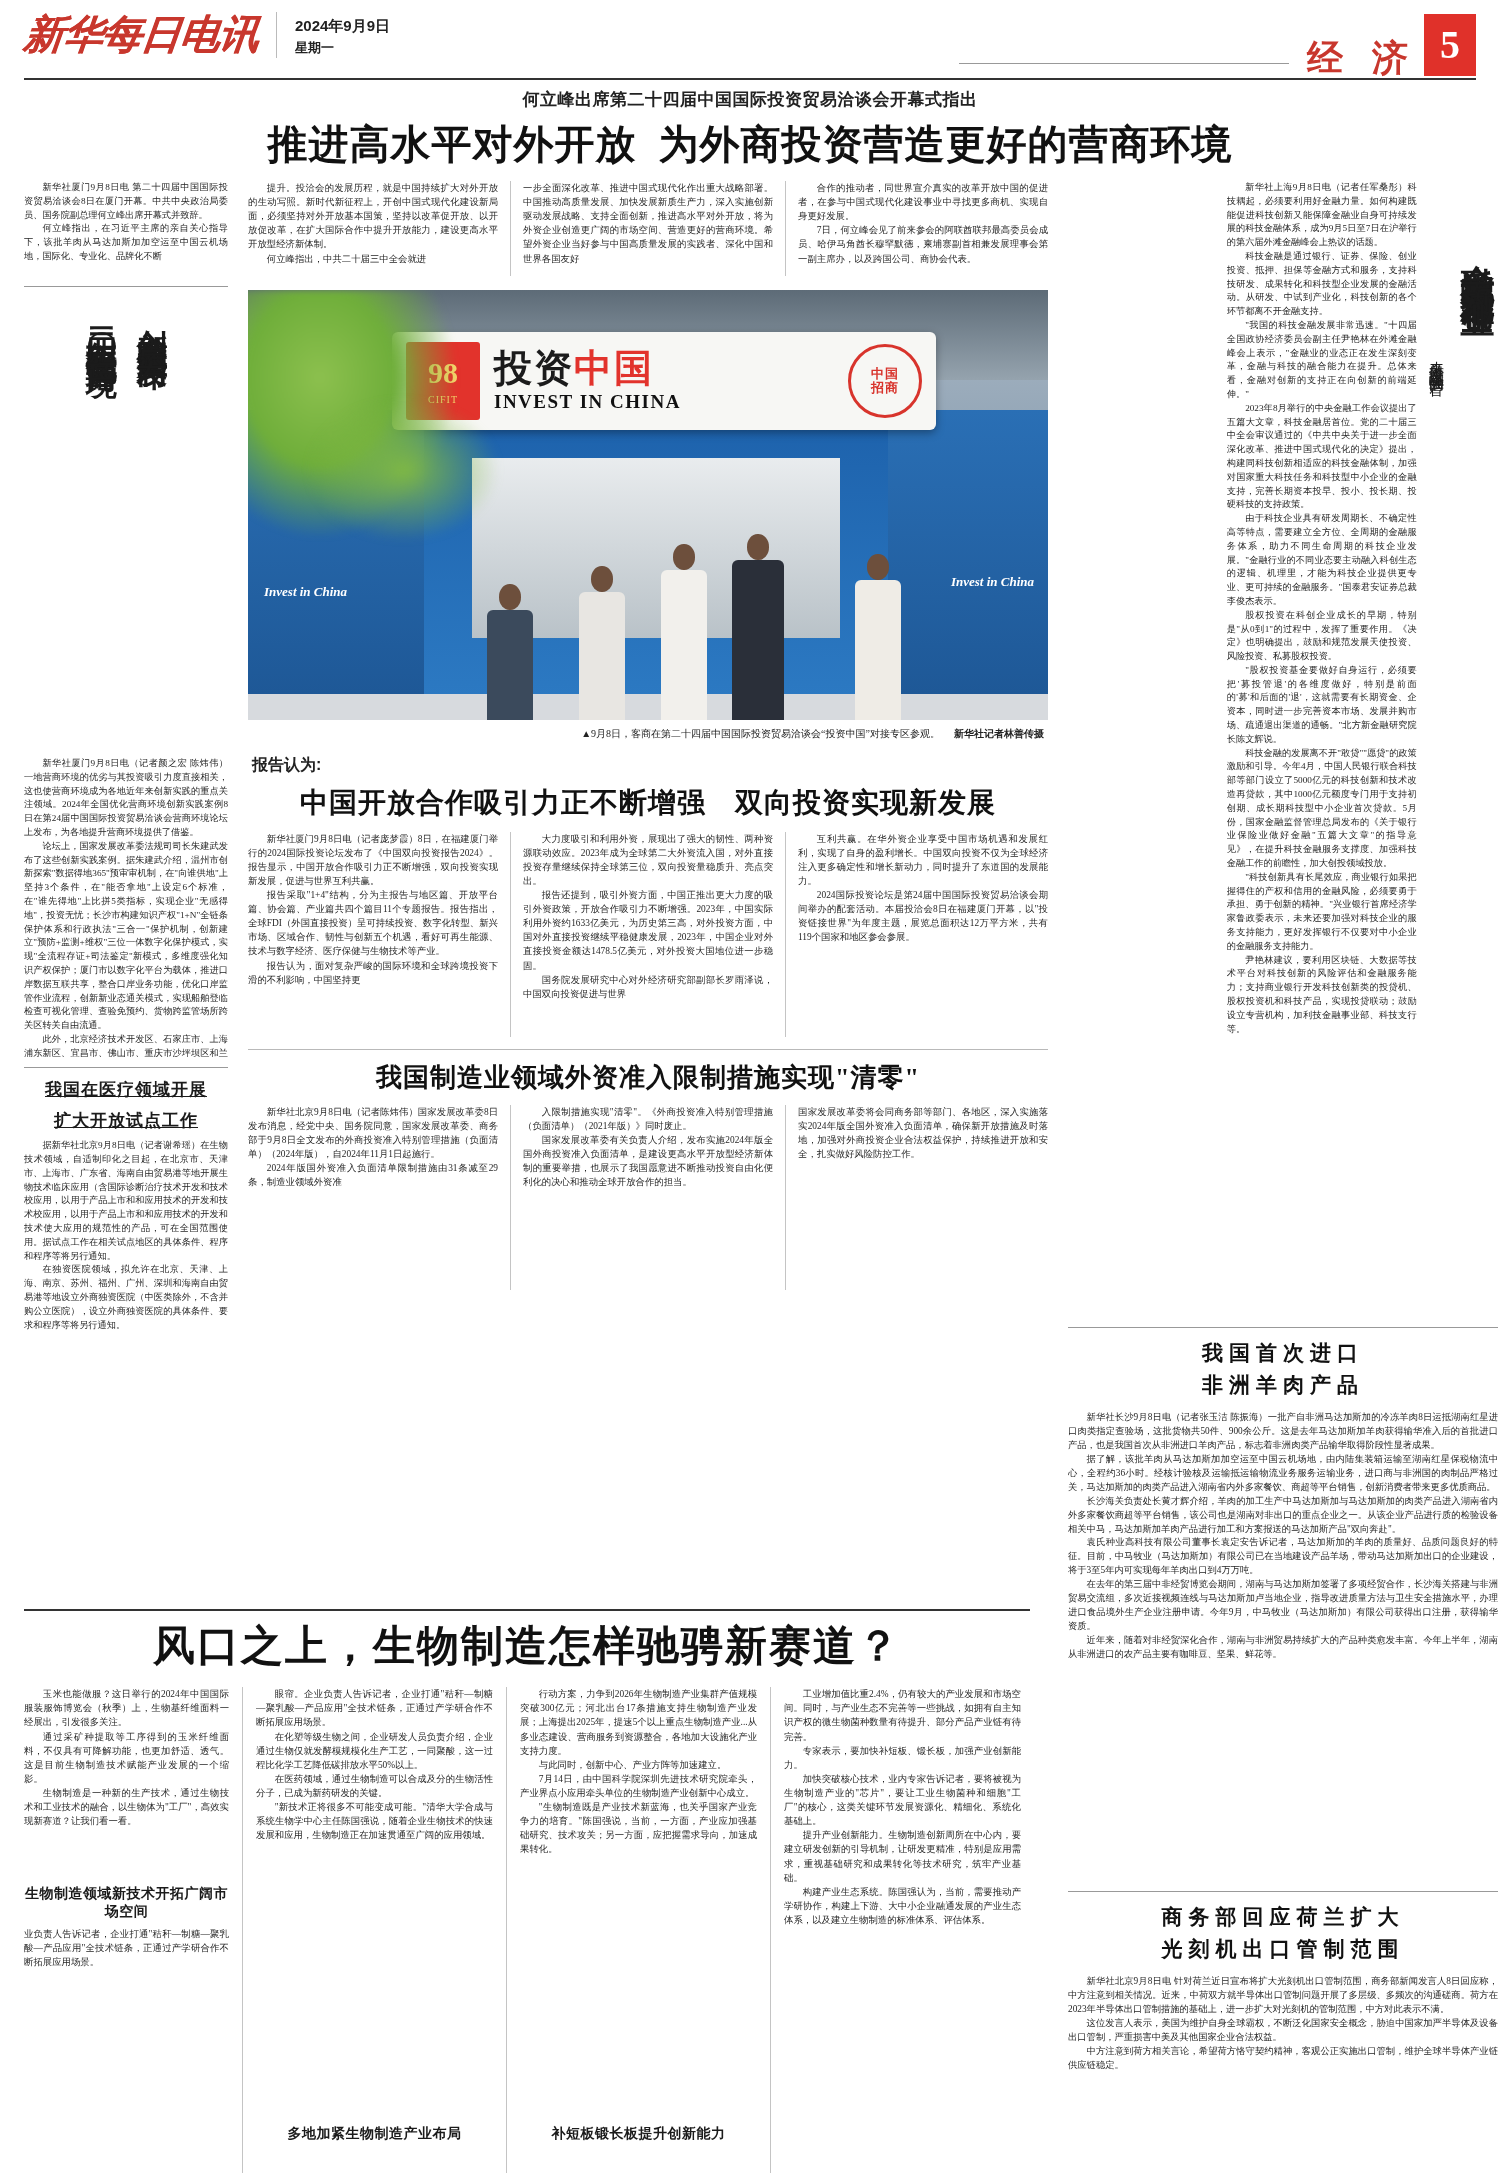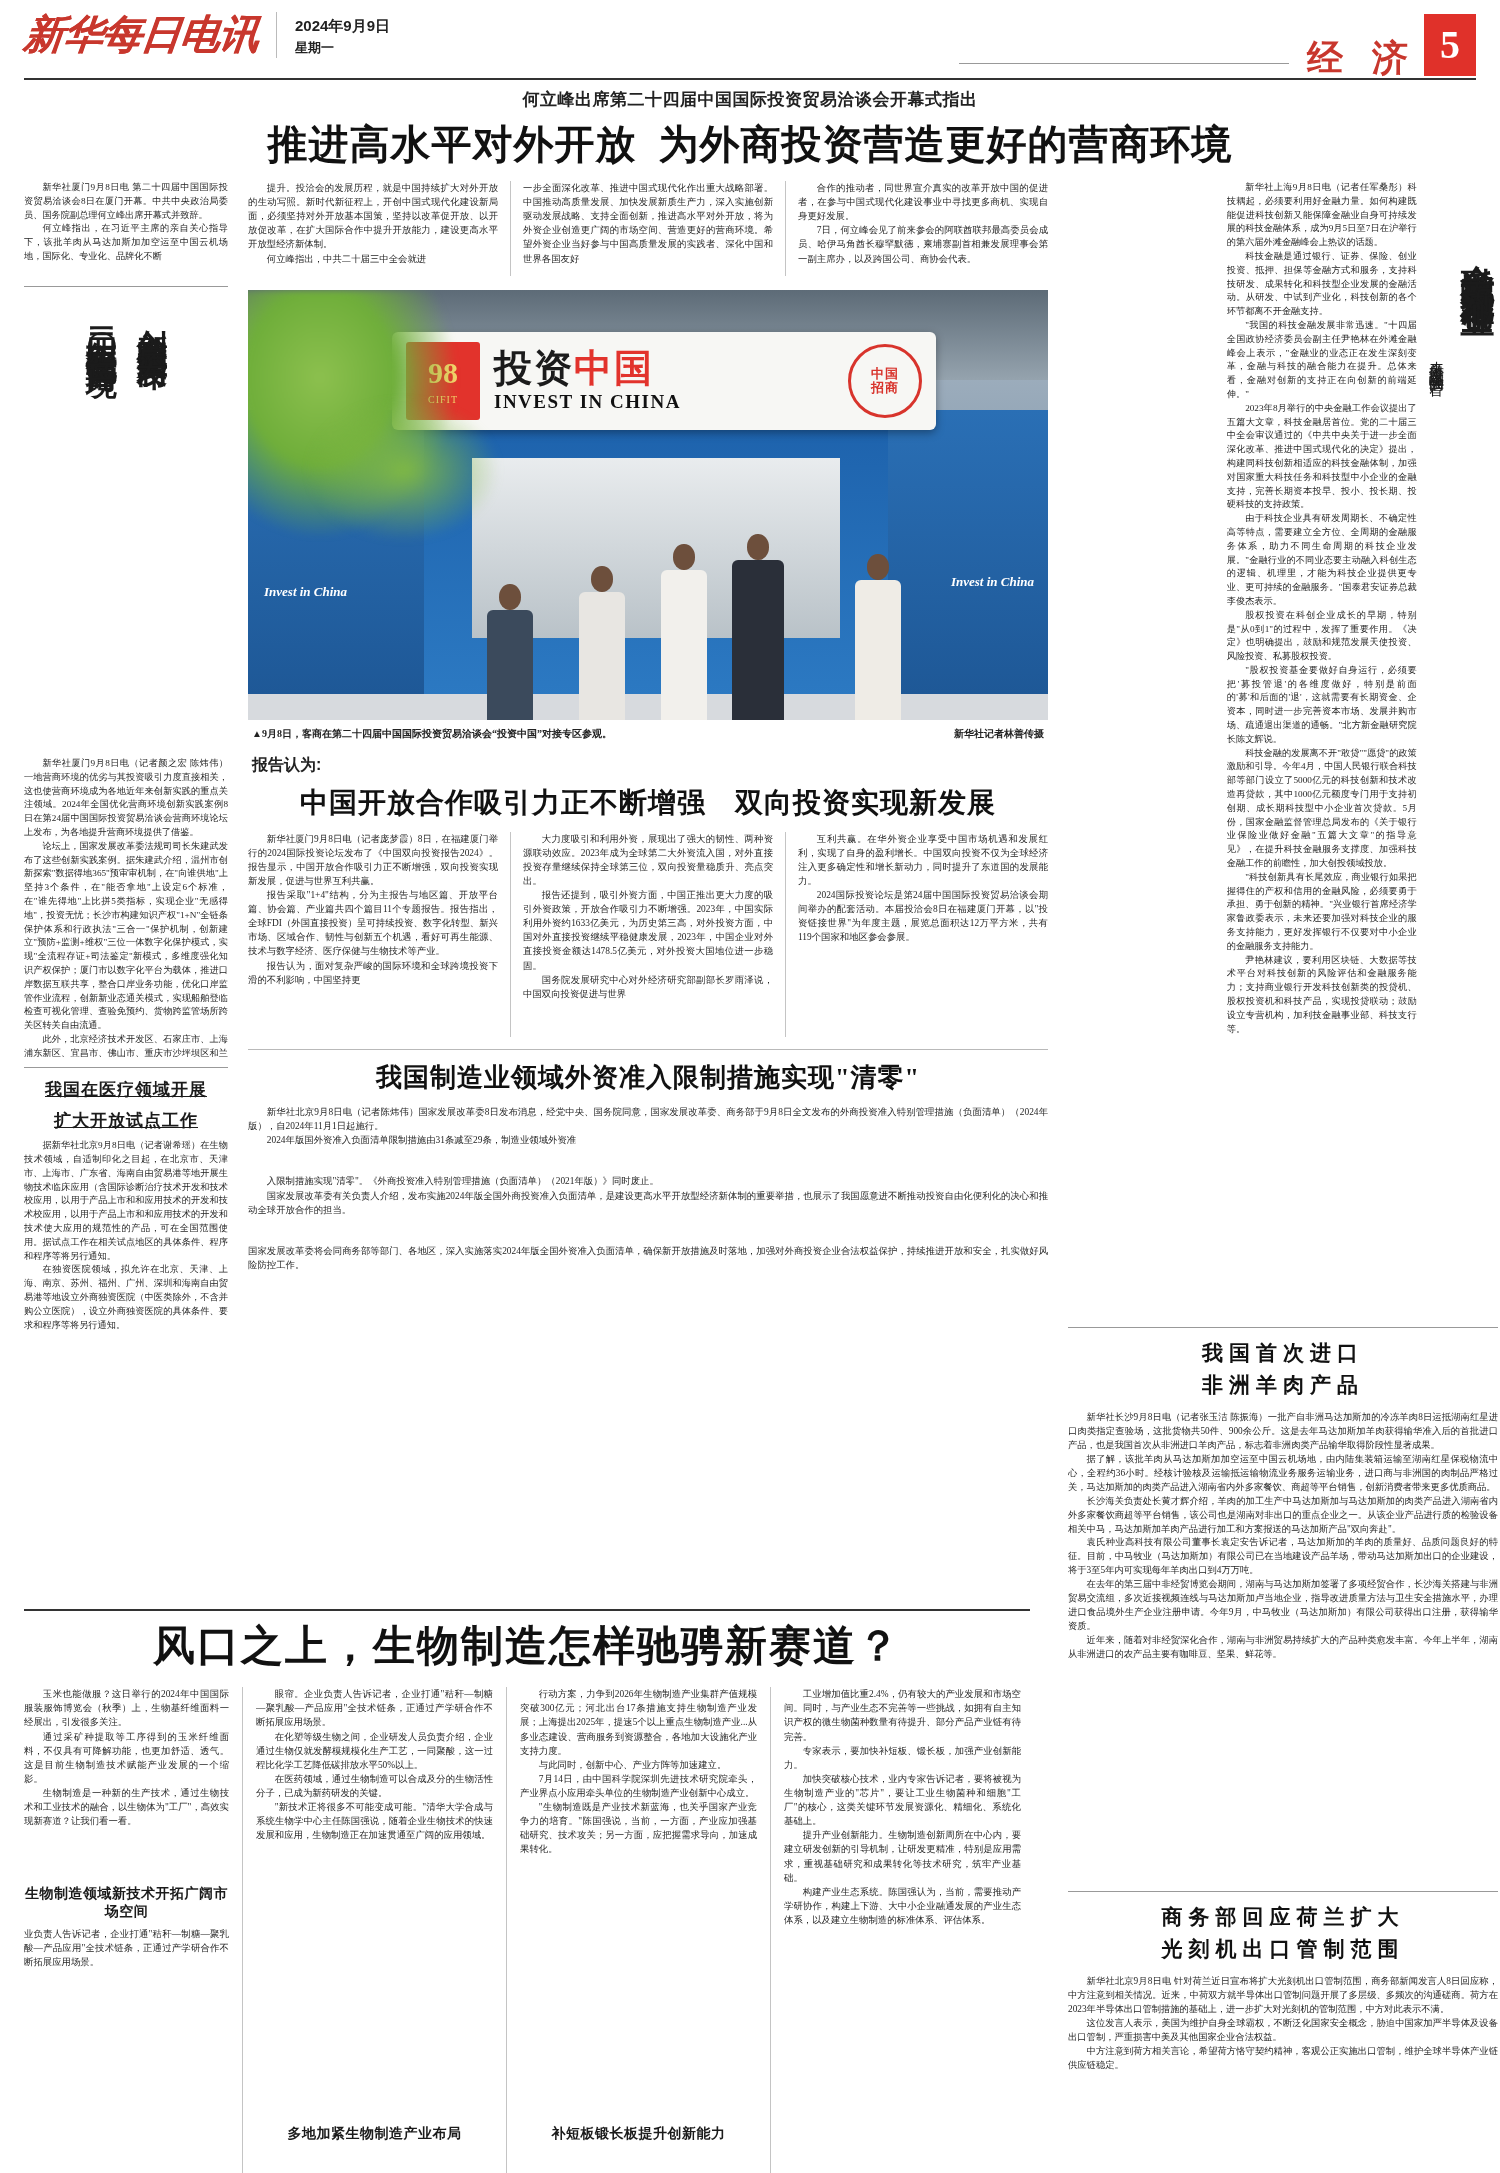--- a/index.html
+++ b/index.html
@@ -322,21 +322,21 @@
               <div class="p-head"></div>
                 <div class="p-body" style="height:160px;background:#2a2f39;width:52px;"></div>
             </div>
             <div class="person" style="left:78%;">
               <div class="p-head"></div>
                 <div class="p-body" style="height:140px;background:#efece6;"></div>
             </div>
           </div>
         </div>
         <div class="caption-row">
-          <div class="caption" style="text-align:left;font-weight:bold;">▲9月8日，客商在第二十四届中国国际投资贸易洽谈会“投资中国”对接专区参观。</div>
+          <div class="caption" style="text-align:right;">▲9月8日，客商在第二十四届中国国际投资贸易洽谈会“投资中国”对接专区参观。</div>
           <div class="credit">新华社记者林善传摄</div>
         </div>
       </div>
 
       <div class="kicker-l">报告认为:</div>
       <div class="headline-2">中国开放合作吸引力正不断增强　双向投资实现新发展</div>
       <div style="display:flex; gap:12px; margin-top:12px; height:205px; overflow:hidden;">
         <div class="body-text" style="flex:1;">
             <p>新华社厦门9月8日电（记者庞梦霞）8日，在福建厦门举行的2024国际投资论坛发布了《中国双向投资报告2024》。报告显示，中国开放合作吸引力正不断增强，双向投资实现新发展，促进与世界互利共赢。</p>
             <p>报告采取"1+4"结构，分为主报告与地区篇、开放平台篇、协会篇、产业篇共四个篇目11个专题报告。报告指出，全球FDI（外国直接投资）呈可持续投资、数字化转型、新兴市场、区域合作、韧性与创新五个机遇，看好可再生能源、技术与数字经济、医疗保健与生物技术等产业。</p>
@@ -351,21 +351,21 @@
         <div class="vrule"></div>
         <div class="body-text" style="flex:1;">
             <p>互利共赢。在华外资企业享受中国市场机遇和发展红利，实现了自身的盈利增长。中国双向投资不仅为全球经济注入更多确定性和增长新动力，同时提升了东道国的发展能力。</p>
             <p>2024国际投资论坛是第24届中国国际投资贸易洽谈会期间举办的配套活动。本届投洽会8日在福建厦门开幕，以"投资链接世界"为年度主题，展览总面积达12万平方米，共有119个国家和地区参会参展。</p>
           </div>
       </div>
 
       <div class="hrule"></div>
 
       <div class="headline-3">我国制造业领域外资准入限制措施实现"清零"</div>
-      <div style="display:flex; gap:12px; margin-top:12px; height:185px; overflow:hidden;flex-direction:column;">
+      <div style="display:flex; gap:12px; margin-top:12px; height:185px; overflow:hidden;">
         <div class="body-text" style="flex:1;">
             <p>新华社北京9月8日电（记者陈炜伟）国家发展改革委8日发布消息，经党中央、国务院同意，国家发展改革委、商务部于9月8日全文发布的外商投资准入特别管理措施（负面清单）（2024年版），自2024年11月1日起施行。</p>
             <p>2024年版国外资准入负面清单限制措施由31条减至29条，制造业领域外资准</p>
           </div>
         <div class="vrule"></div>
         <div class="body-text" style="flex:1;">
             <p>入限制措施实现"清零"。《外商投资准入特别管理措施（负面清单）（2021年版）》同时废止。</p>
             <p>国家发展改革委有关负责人介绍，发布实施2024年版全国外商投资准入负面清单，是建设更高水平开放型经济新体制的重要举措，也展示了我国愿意进不断推动投资自由化便利化的决心和推动全球开放合作的担当。</p>
           </div>
         <div class="vrule"></div>

